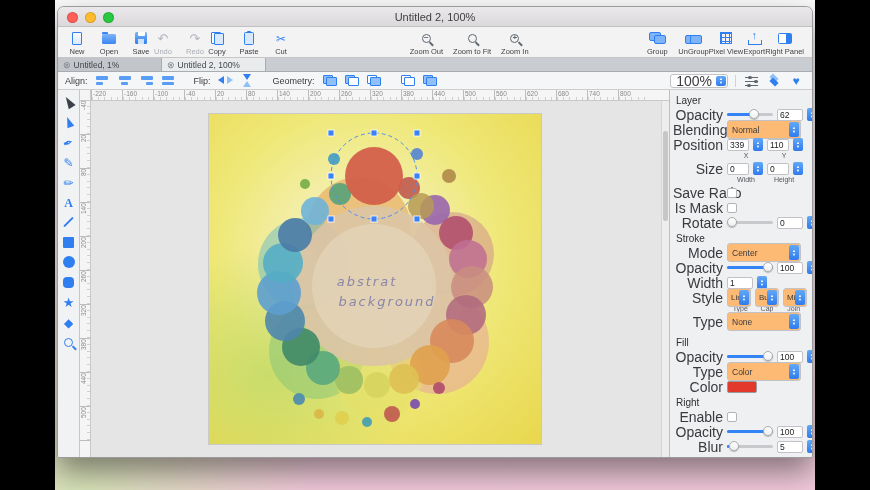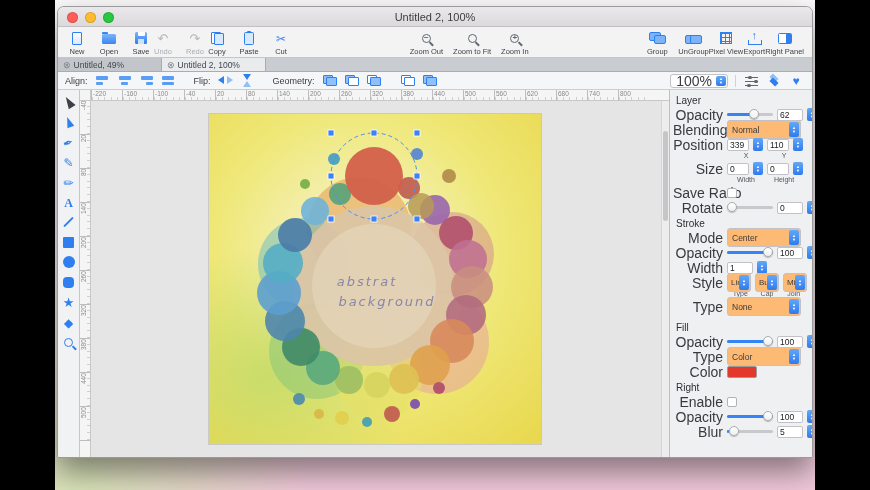--- a/index.html
+++ b/index.html
@@ -279,21 +279,21 @@
             <span class="i-panel"></span>
           </span>
           <span class="tlabel">Right Panel</span>
         </div>
     </div>
   </div>
 
   <div class="tabbar">
     <div class="tab">
       <span class="tab-close"></span>
-      <span>Untitled, 49%</span>
+      <span>Untitled, 1%</span>
     </div>
     <div class="tab active">
       <span class="tab-close"></span>
       <span>Untitled 2, 100%</span>
     </div>
   </div>
 
   <div class="formatbar">
     <span class="fb-label">Align:</span>
     <span class="fbtn">
@@ -555,20 +555,24 @@
       </div>
       <div class="sub-row">
         <span class="sub-col">Width</span>
         <span class="sub-col">Height</span>
       </div>
       <div class="irow">
         <span class="ilabel">Save Ratio</span>
         <span class="checkbox"></span>
       </div>
       <div class="irow">
+        <span class="ilabel">Is Mask</span>
+        <span class="checkbox"></span>
+      </div>
+      <div class="irow">
         <span class="ilabel">Rotate</span>
         <span class="slider">
             <span class="sfill" style="width: 0%;"></span>
             <span class="sknob" style="left: calc(0% + 0px);"></span>
           </span>
         <span class="field">
             <input value="0" style="">
           </span>
         <span class="stepbtn"></span>
       </div>

